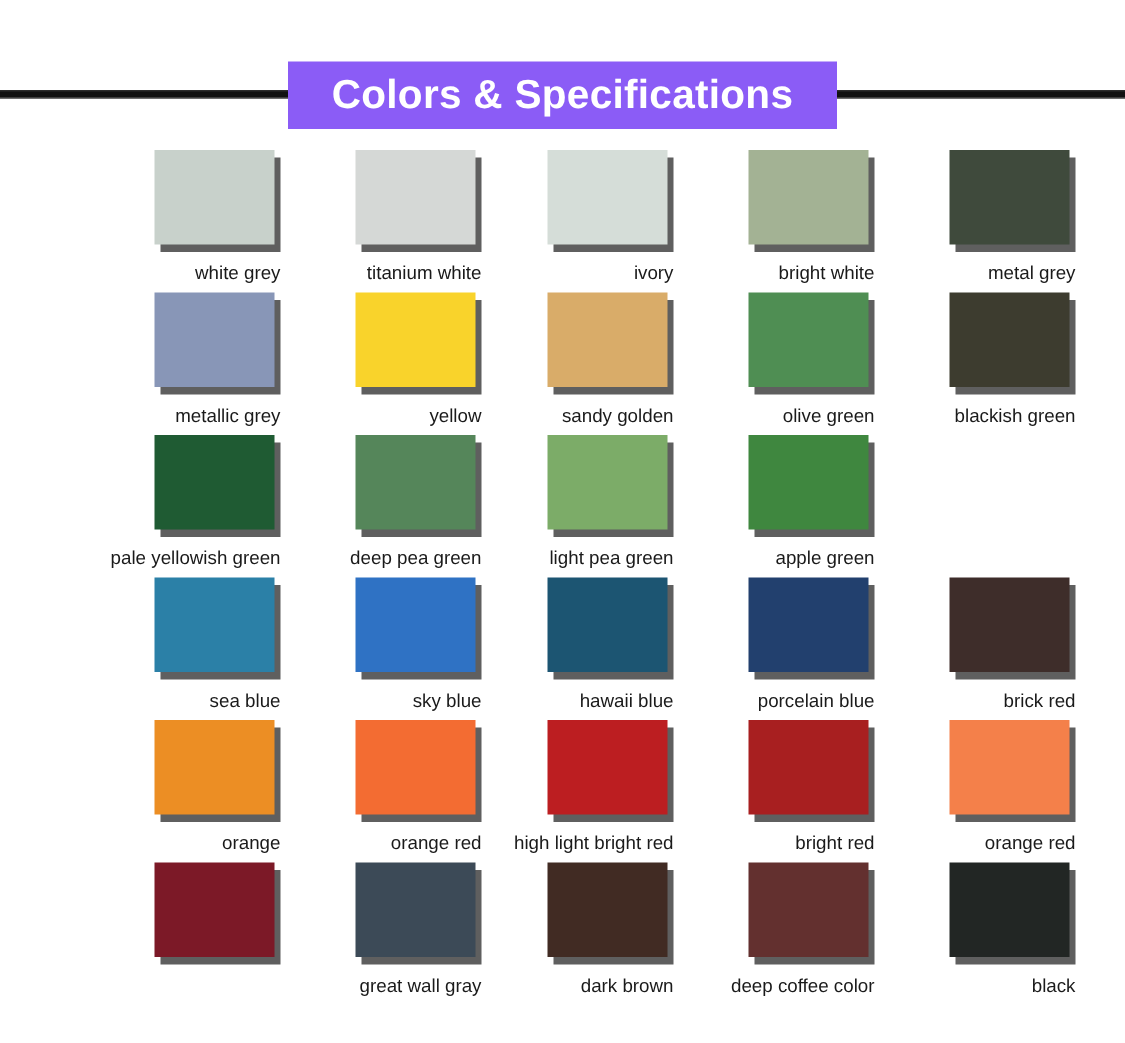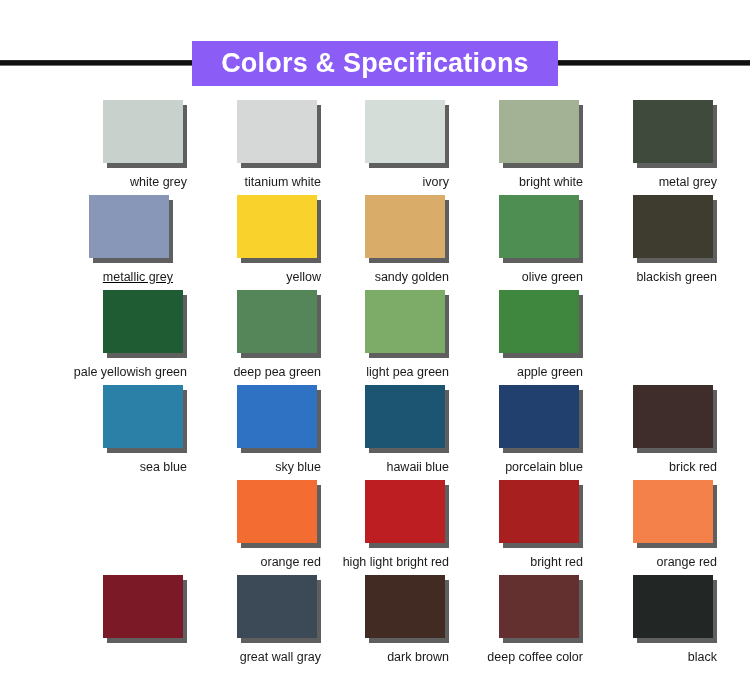--- a/index.html
+++ b/index.html
@@ -143,21 +143,21 @@
       </div>
       <div class="cell" style="left: 583px;">
         <div class="swatch-wrap">
           <div class="swatch-shadow" style="background: rgb(95, 95, 95);"></div>
           <div class="swatch" style="background: rgb(63, 74, 60);"></div>
         </div>
         <div class="label">metal grey</div>
       </div>
     </div>
     <div class="row">
-      <div class="cell" style="left: 39px; text-decoration: underline;">
+      <div class="cell" style="left: 53px;">
         <div class="swatch-wrap">
           <div class="swatch-shadow" style="background: rgb(95, 95, 95);"></div>
           <div class="swatch" style="background: rgb(136, 150, 183);"></div>
         </div>
         <div class="label">metallic grey</div>
       </div>
       <div class="cell" style="left: 187px;">
         <div class="swatch-wrap">
           <div class="swatch-shadow" style="background: rgb(95, 95, 95);"></div>
           <div class="swatch" style="background: rgb(249, 211, 43);"></div>
@@ -247,20 +247,27 @@
       </div>
       <div class="cell" style="left: 583px;">
         <div class="swatch-wrap">
           <div class="swatch-shadow" style="background: rgb(95, 95, 95);"></div>
           <div class="swatch" style="background: rgb(62, 45, 42);"></div>
         </div>
         <div class="label">brick red</div>
       </div>
     </div>
     <div class="row">
+      <div class="cell" style="left: 53px;">
+        <div class="swatch-wrap">
+          <div class="swatch-shadow" style="background: rgb(95, 95, 95);"></div>
+          <div class="swatch" style="background: rgb(236, 142, 36);"></div>
+        </div>
+        <div class="label">orange</div>
+      </div>
       <div class="cell" style="left: 187px;">
         <div class="swatch-wrap">
           <div class="swatch-shadow" style="background: rgb(95, 95, 95);"></div>
           <div class="swatch" style="background: rgb(243, 108, 50);"></div>
         </div>
         <div class="label">orange red</div>
       </div>
       <div class="cell" style="left: 315px;">
         <div class="swatch-wrap">
           <div class="swatch-shadow" style="background: rgb(95, 95, 95);"></div>

